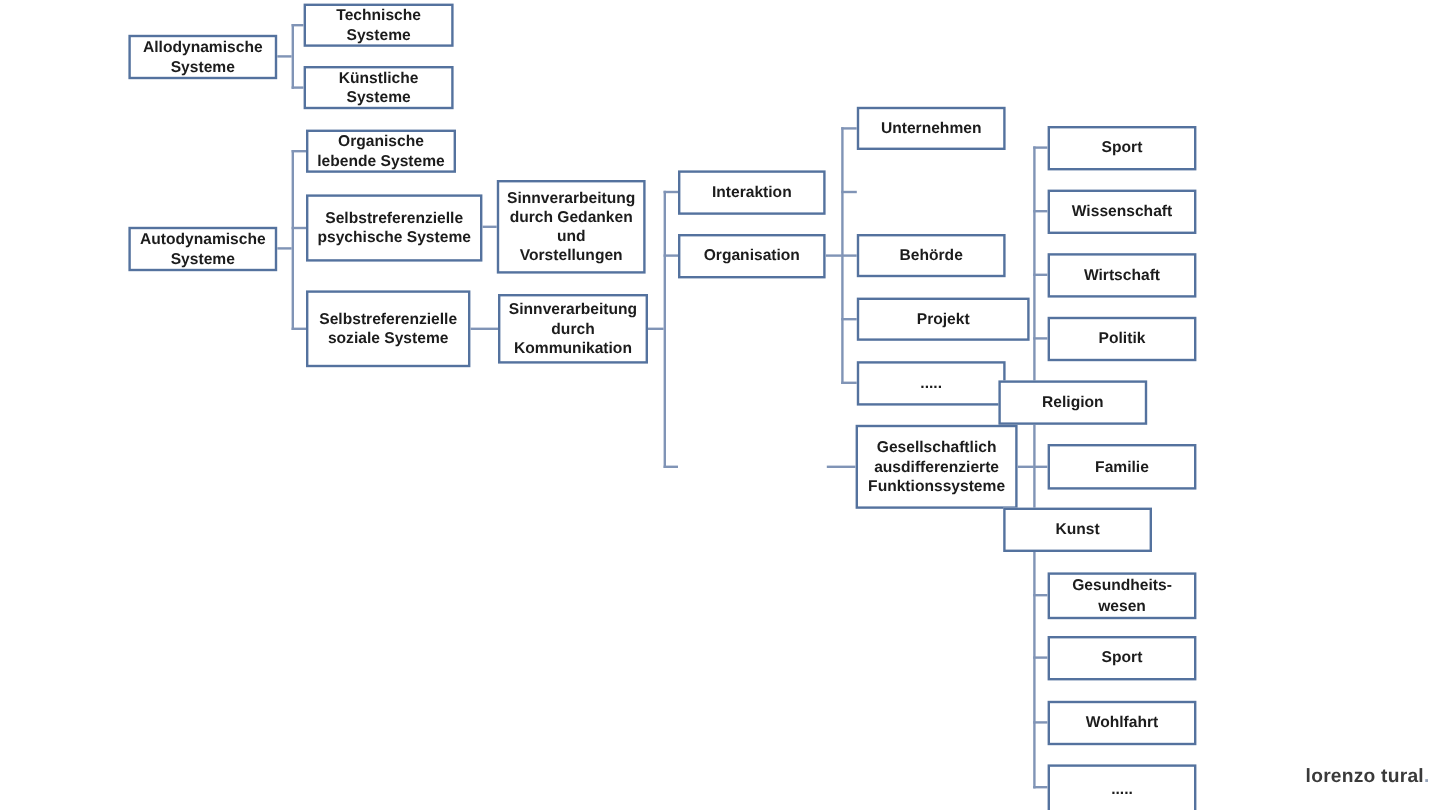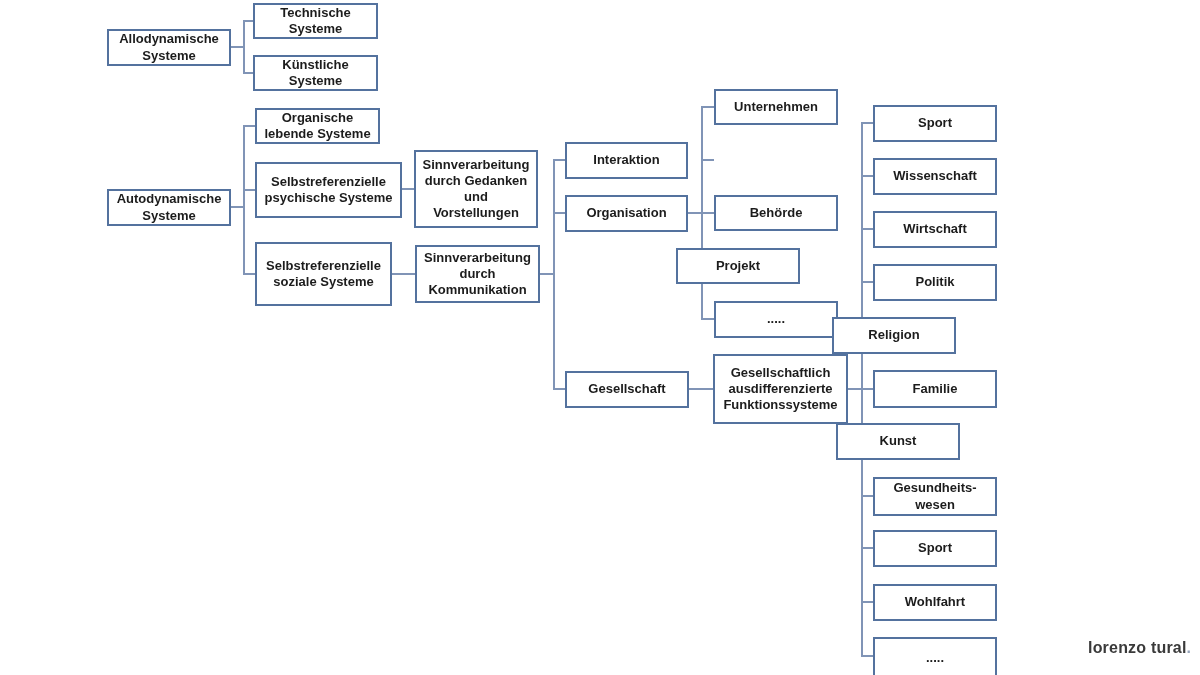--- a/index.html
+++ b/index.html
@@ -138,31 +138,28 @@
 durch
 Kommunikation</span>
     </div>
 
   <div class="node" style="left:565px;top:142px;width:123px;height:37px">
       <span class="node-label">Interaktion</span>
     </div>
   <div class="node" style="left:565px;top:195px;width:123px;height:37px">
       <span class="node-label">Organisation</span>
     </div>
-  <div class="node" style="left:565px;top:371px;width:124px;height:37px">
-      <span class="node-label">Gesellschaft</span>
-    </div>
 
   <div class="node" style="left:714px;top:89px;width:124px;height:36px">
       <span class="node-label">Unternehmen</span>
     </div>
   <div class="node" style="left:714px;top:195px;width:124px;height:36px">
       <span class="node-label">Behörde</span>
     </div>
-  <div class="node" style="left:676px;top:248px;width:124px;height:36px">
+  <div class="node" style="left:714px;top:248px;width:144px;height:36px">
       <span class="node-label">Projekt</span>
     </div>
   <div class="node" style="left:714px;top:301px;width:124px;height:37px">
       <span class="node-label">.....</span>
     </div>
 
   <div class="node" style="left:713px;top:354px;width:135px;height:70px">
       <span class="node-label">Gesellschaftlich
 ausdifferenzierte
 Funktionssysteme</span>

